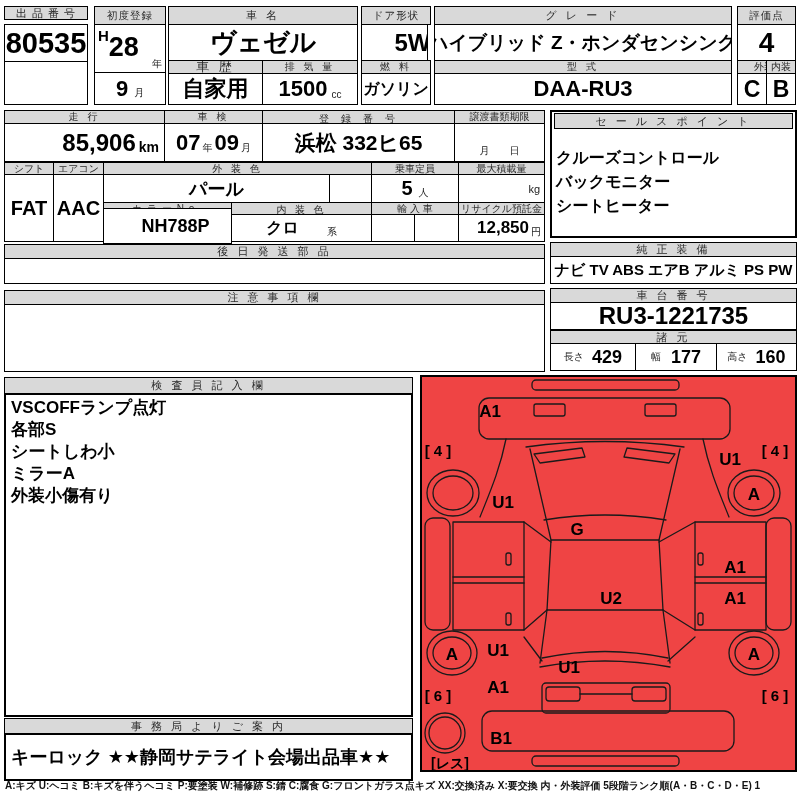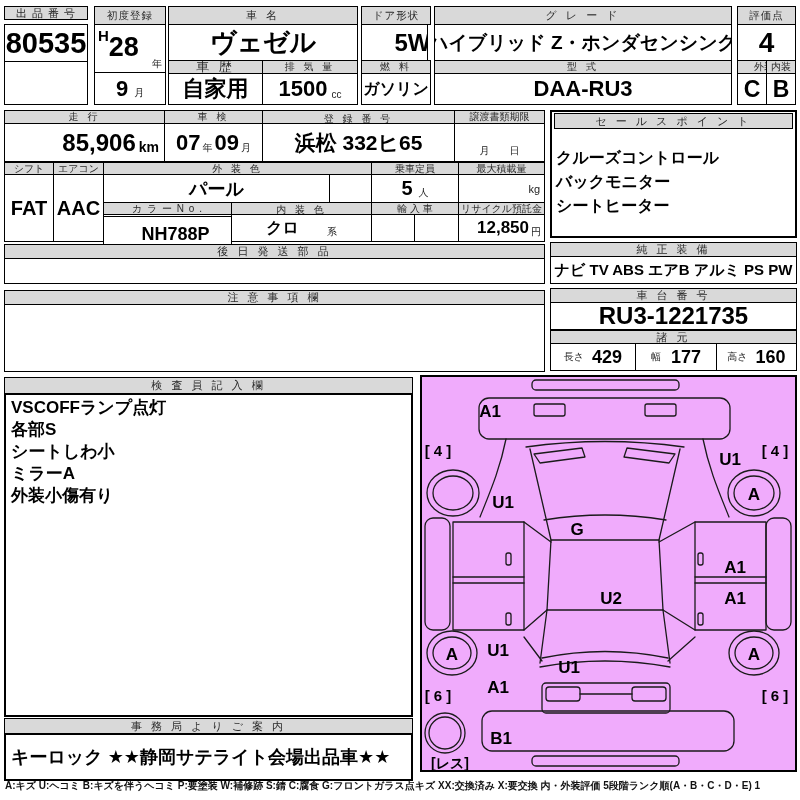--- a/index.html
+++ b/index.html
@@ -71,21 +71,21 @@
     <span style="font-size:24px;">85,906</span>
     <span style="font-size:14px;font-weight:bold;margin-left:3px;margin-top:8px;">km</span>
   </div>
   <div class="abs hdr" style="left:164px;top:110px;width:99px;height:14px;font-size:10px;">車 検</div>
   <div class="abs cell" style="left:164px;top:123px;width:99px;height:39px;">
     <span style="font-size:22px;">07</span>
     <span class="u-sm" style="margin:10px 2px 0 2px;">年</span>
     <span style="font-size:22px;">09</span>
     <span class="u-sm" style="margin:10px 0 0 2px;">月</span>
   </div>
-  <div class="abs hdr" style="left:262px;top:110px;width:193px;height:18px;font-size:10px;">登 録 番 号</div>
+  <div class="abs hdr" style="left:262px;top:110px;width:193px;height:18px;font-size:10px;font-family:Liberation Mono, monospace;">登 録 番 号</div>
   <div class="abs cell" style="left:262px;top:123px;width:193px;height:39px;font-size:21px;">浜松 332ヒ65</div>
   <div class="abs hdr xs" style="left:454px;top:110px;width:91px;height:14px;">譲渡書類期限</div>
   <div class="abs cell" style="left:454px;top:123px;width:91px;height:39px;align-items:flex-end;padding-bottom:3px;font-weight:normal;font-size:10px;color:#222;">月　　日</div>
 
   <div class="abs cell thick" style="left:550px;top:110px;width:247px;height:128px;"></div>
   <div class="abs hdr" style="left:554px;top:113px;width:239px;height:16px;border-width:1px;">セ ー ル ス ポ イ ン ト</div>
   <div class="abs" style="left:556px;top:146px;width:237px;">
     <div style="font-size:16px;font-weight:bold;line-height:24px;">クルーズコントロール</div>
     <div style="font-size:16px;font-weight:bold;line-height:24px;">バックモニター</div>
     <div style="font-size:16px;font-weight:bold;line-height:24px;">シートヒーター</div>
@@ -101,25 +101,25 @@
   <div class="abs cell" style="left:53px;top:174px;width:51px;height:68px;font-size:20px;">AAC</div>
   <div class="abs cell" style="left:103px;top:174px;width:227px;height:29px;font-size:18px;">パール</div>
   <div class="abs cell" style="left:329px;top:174px;width:43px;height:29px;"></div>
   <div class="abs cell" style="left:371px;top:174px;width:88px;height:29px;">
     <span style="font-size:20px;">5</span>
     <span class="u-sm" style="margin-left:6px;margin-top:8px;">人</span>
   </div>
   <div class="abs cell right" style="left:458px;top:174px;width:87px;height:29px;padding-right:4px;font-weight:normal;font-size:11px;color:#222;">kg</div>
 
   <div class="abs hdr" style="left:103px;top:202px;width:129px;height:13px;font-size:10px;letter-spacing:1px;">カ ラ ー N o .</div>
-  <div class="abs hdr" style="left:231px;top:202px;width:141px;height:16px;font-size:10px;">内 装 色</div>
+  <div class="abs hdr" style="left:231px;top:202px;width:141px;height:16px;font-size:10px;font-family:Liberation Serif, serif;">内 装 色</div>
   <div class="abs hdr xs" style="left:371px;top:202px;width:88px;height:13px;">輸 入 車</div>
   <div class="abs hdr xs" style="left:458px;top:202px;width:87px;height:13px;">リサイクル預託金</div>
 
-  <div class="abs cell" style="left:103px;top:216px;width:129px;height:36px;font-size:18px;padding-left:16px;">NH788P</div>
+  <div class="abs cell" style="left:103px;top:208px;width:129px;height:36px;font-size:18px;padding-left:16px;">NH788P</div>
   <div class="abs cell" style="left:231px;top:214px;width:141px;height:28px;">
     <span style="font-size:16px;">クロ</span>
     <span class="u-sm" style="margin-left:28px;margin-top:8px;">系</span>
   </div>
   <div class="abs cell" style="left:371px;top:214px;width:44px;height:28px;"></div>
   <div class="abs cell" style="left:414px;top:214px;width:45px;height:28px;"></div>
   <div class="abs cell right" style="left:458px;top:214px;width:87px;height:28px;padding-right:3px;">
     <span style="font-size:17px;">12,850</span>
     <span class="u-sm" style="margin-left:2px;margin-top:7px;">円</span>
   </div>
@@ -154,21 +154,21 @@
     <div style="font-size:17px;line-height:22px;">VSCOFFランプ点灯</div>
     <div style="font-size:17px;line-height:22px;">各部S</div>
     <div style="font-size:17px;line-height:22px;">シートしわ小</div>
     <div style="font-size:17px;line-height:22px;">ミラーA</div>
     <div style="font-size:17px;line-height:22px;">外装小傷有り</div>
   </div>
 
   <div class="abs hdr" style="left:4px;top:718px;width:409px;height:16px;">事 務 局 よ り ご 案 内</div>
   <div class="abs cell left thick" style="left:4px;top:733px;width:409px;height:48px;font-size:18px;padding-left:5px;">キーロック ★★静岡サテライト会場出品車★★</div>
 
-  <div class="abs thick" style="left:420px;top:375px;width:377px;height:397px;border:2px solid #000;background:#f0abfc;">
+  <div class="abs thick" style="left:420px;top:375px;width:377px;height:397px;border:2px solid #000;background:#ef4444;">
     <svg width="373" height="393" viewBox="0 0 373 393" style="display:block" fill="none" stroke="#1a1a1a" stroke-width="1.3" stroke-linejoin="round" stroke-linecap="round">
       <g>
 
         <rect x="110" y="3" width="147" height="10" rx="4"></rect>
         <rect x="57" y="21" width="251" height="41" rx="10"></rect>
         <rect x="112" y="27" width="31" height="12" rx="2"></rect>
         <rect x="223" y="27" width="31" height="12" rx="2"></rect>
 
         <path d="M84,62 C78,92 68,115 58,140"></path>
         <path d="M281,62 C287,92 297,115 307,140"></path>

